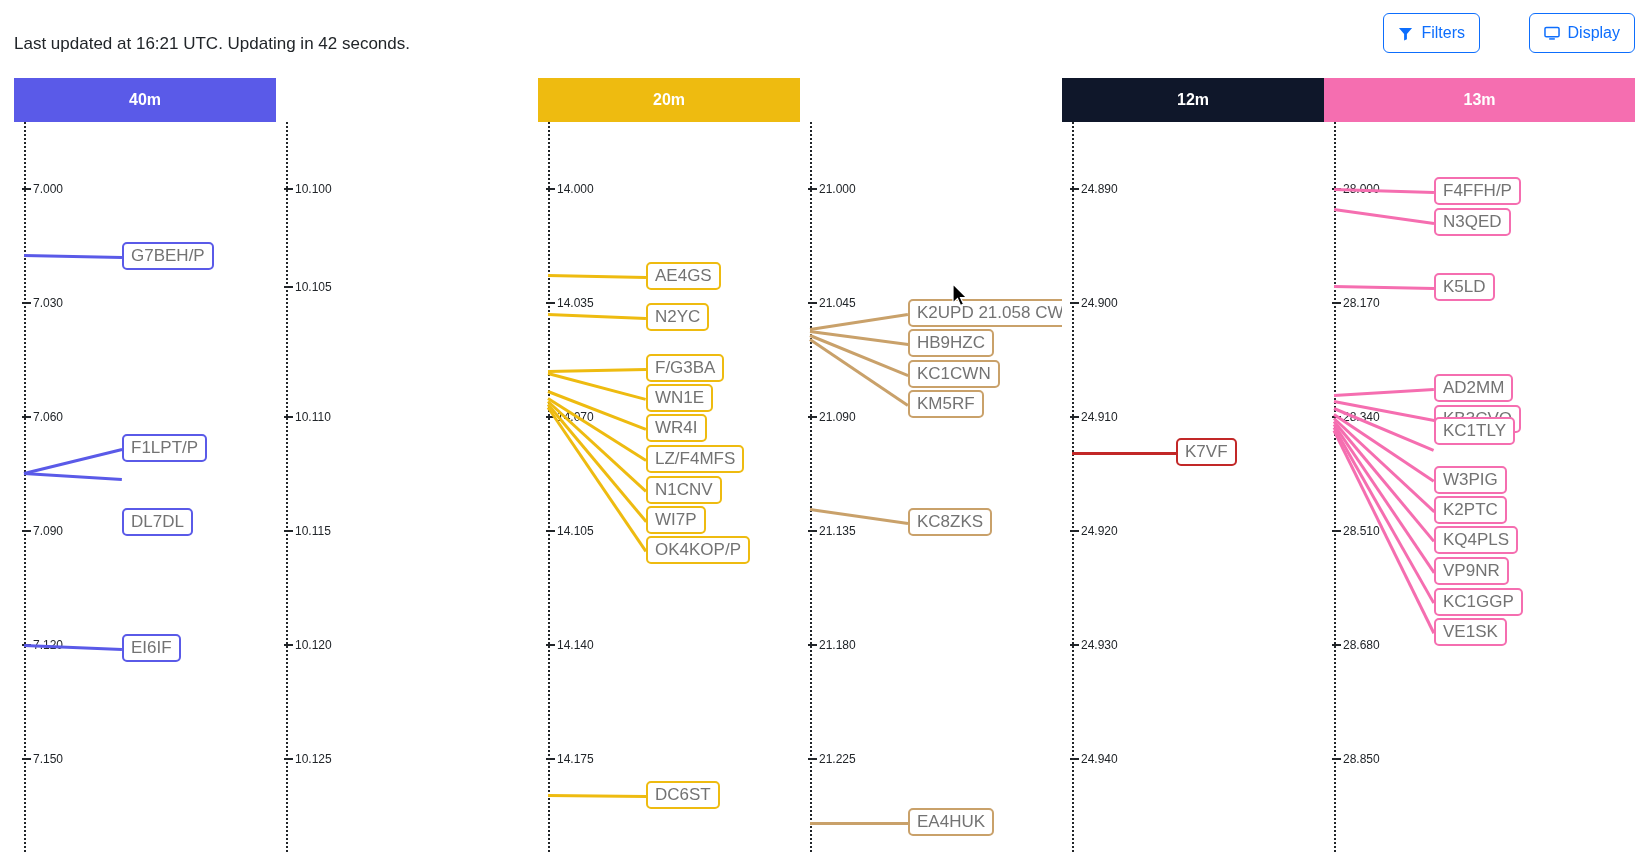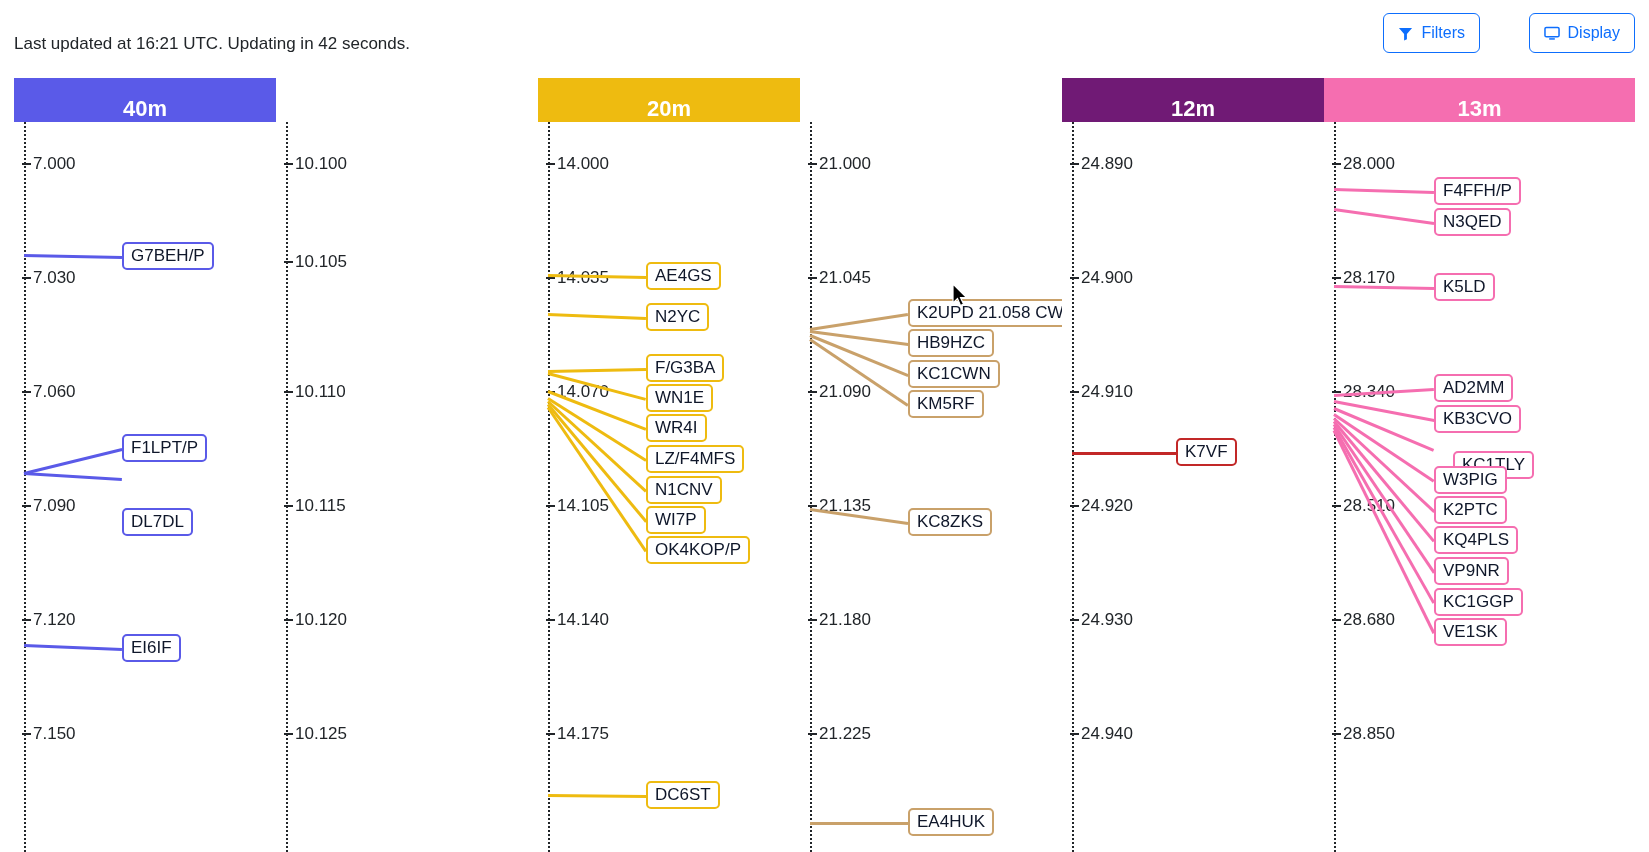--- a/index.html
+++ b/index.html
@@ -33,47 +33,47 @@
   #display-button { right: 14px; }
   .top-btn svg { display: block; }
 
   
   #bands { position: absolute; left: 14px; top: 78px; width: 1621px; height: 774px; }
   .band-col {
     position: absolute; top: 0; height: 774px;
   }
   .band-header {
     height: 44px; width: 100%;
-    display: flex; align-items: flex-end; justify-content: center;
-    color: #fff; font-size: 22px; font-weight: bold;
+    display: flex; align-items: center; justify-content: center;
+    color: #fff; font-size: 16px; font-weight: bold;
   }
   .band-body {
     position: absolute; top: 44px; left: 0; right: 0; bottom: 0;
     overflow: hidden;
   }
   
   .axis-line {
     position: absolute; top: 0; bottom: 0; width: 0;
     border-left: 2px dotted #212529;
   }
   .tick {
-    position: absolute; font-size: 17px; color: #212529; white-space: nowrap;
+    position: absolute; font-size: 12px; color: #212529; white-space: nowrap; margin-top: 28px;
   }
   .tick .dash {
     display: inline-block; width: 9px; height: 0;
     border-top: 2px solid #212529; vertical-align: middle;
     margin-right: 2px; margin-bottom: 2px;
   }
   
   .spot {
     position: absolute; height: 28px;
     display: flex; align-items: center;
     padding: 0 7px;
     border-radius: 5px; background: #fff;
-    font-size: 17px; color: #0f172a; white-space: nowrap;
+    font-size: 17px; color: #737373; white-space: nowrap;
     border: 2px solid #999;
   }
   .leader { position: absolute; transform-origin: 0 50%; height: 0; }
 
   
   #cursor { position: absolute; pointer-events: none; z-index: 50; }
 </style>
 </head>
 <body>
 
@@ -187,21 +187,21 @@
           <div class="spot" style="left: 108px; top: 238px; border-color: rgb(201, 161, 106);">KC1CWN</div>
           <div class="leader" style="left: 10px; top: 216px; width: 118.152px; border-top: 3px solid rgb(201, 161, 106); transform: rotate(33.9591deg);"></div>
           <div class="spot" style="left: 108px; top: 268px; border-color: rgb(201, 161, 106);">KM5RF</div>
           <div class="leader" style="left: 10px; top: 386px; width: 98.9949px; border-top: 3px solid rgb(201, 161, 106); transform: rotate(8.1301deg);"></div>
           <div class="spot" style="left: 108px; top: 386px; border-color: rgb(201, 161, 106);">KC8ZKS</div>
           <div class="leader" style="left: 10px; top: 700px; width: 98px; border-top: 3px solid rgb(201, 161, 106); transform: rotate(0deg);"></div>
           <div class="spot" style="left: 108px; top: 686px; border-color: rgb(201, 161, 106);">EA4HUK</div>
         </div>
       </div>
       <div class="band-col" style="left: 1048px; width: 262px;">
-        <div class="band-header" style="background: #701a75;">
+        <div class="band-header" style="background: #0f172a;">
           <span>12m</span>
         </div>
         <div class="band-body">
           <div class="axis-line" style="left: 10px;"></div>
           <div class="tick" style="left: 8px; top: 32px;"><span class="dash"></span><span>24.890</span></div>
           <div class="tick" style="left: 8px; top: 146px;"><span class="dash"></span><span>24.900</span></div>
           <div class="tick" style="left: 8px; top: 260px;"><span class="dash"></span><span>24.910</span></div>
           <div class="tick" style="left: 8px; top: 374px;"><span class="dash"></span><span>24.920</span></div>
           <div class="tick" style="left: 8px; top: 488px;"><span class="dash"></span><span>24.930</span></div>
           <div class="tick" style="left: 8px; top: 602px;"><span class="dash"></span><span>24.940</span></div>
@@ -225,21 +225,21 @@
           <div class="spot" style="left: 110px; top: 55px; border-color: rgb(245, 110, 176);">F4FFH/P</div>
           <div class="leader" style="left: 10px; top: 86px; width: 100.975px; border-top: 3px solid rgb(245, 110, 176); transform: rotate(7.96961deg);"></div>
           <div class="spot" style="left: 110px; top: 86px; border-color: rgb(245, 110, 176);">N3QED</div>
           <div class="leader" style="left: 10px; top: 163px; width: 100.02px; border-top: 3px solid rgb(245, 110, 176); transform: rotate(1.14576deg);"></div>
           <div class="spot" style="left: 110px; top: 151px; border-color: rgb(245, 110, 176);">K5LD</div>
           <div class="leader" style="left: 10px; top: 272px; width: 100.18px; border-top: 3px solid rgb(245, 110, 176); transform: rotate(-3.43363deg);"></div>
           <div class="spot" style="left: 110px; top: 252px; border-color: rgb(245, 110, 176);">AD2MM</div>
           <div class="leader" style="left: 10px; top: 278px; width: 101.789px; border-top: 3px solid rgb(245, 110, 176); transform: rotate(10.758deg);"></div>
           <div class="spot" style="left: 110px; top: 283px; border-color: rgb(245, 110, 176);">KB3CVO</div>
           <div class="leader" style="left: 10px; top: 285px; width: 108.462px; border-top: 3px solid rgb(245, 110, 176); transform: rotate(22.7824deg);"></div>
-          <div class="spot" style="left: 110px; top: 329px; border-color: rgb(245, 110, 176); margin-left: 19px;">KC1TLY</div>
+          <div class="spot" style="left: 110px; top: 295px; border-color: rgb(245, 110, 176);">KC1TLY</div>
           <div class="leader" style="left: 10px; top: 291px; width: 120.37px; border-top: 3px solid rgb(245, 110, 176); transform: rotate(33.8221deg);"></div>
           <div class="spot" style="left: 110px; top: 344px; border-color: rgb(245, 110, 176);">W3PIG</div>
           <div class="leader" style="left: 10px; top: 295px; width: 136.561px; border-top: 3px solid rgb(245, 110, 176); transform: rotate(42.9228deg);"></div>
           <div class="spot" style="left: 110px; top: 374px; border-color: rgb(245, 110, 176);">K2PTC</div>
           <div class="leader" style="left: 10px; top: 298px; width: 156.205px; border-top: 3px solid rgb(245, 110, 176); transform: rotate(50.1944deg);"></div>
           <div class="spot" style="left: 110px; top: 404px; border-color: rgb(245, 110, 176);">KQ4PLS</div>
           <div class="leader" style="left: 10px; top: 301px; width: 178.617px; border-top: 3px solid rgb(245, 110, 176); transform: rotate(55.9541deg);"></div>
           <div class="spot" style="left: 110px; top: 435px; border-color: rgb(245, 110, 176);">VP9NR</div>
           <div class="leader" style="left: 10px; top: 304px; width: 202.425px; border-top: 3px solid rgb(245, 110, 176); transform: rotate(60.3955deg);"></div>
           <div class="spot" style="left: 110px; top: 466px; border-color: rgb(245, 110, 176);">KC1GGP</div>

